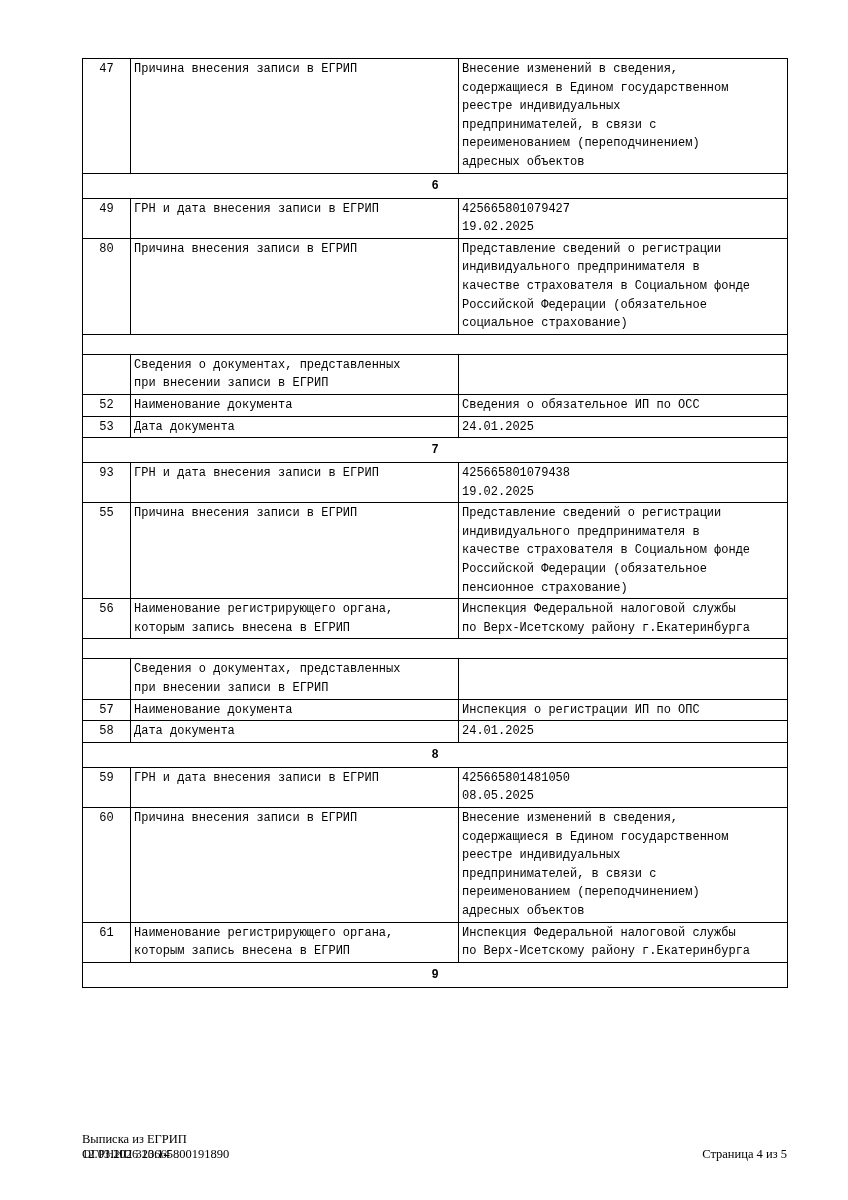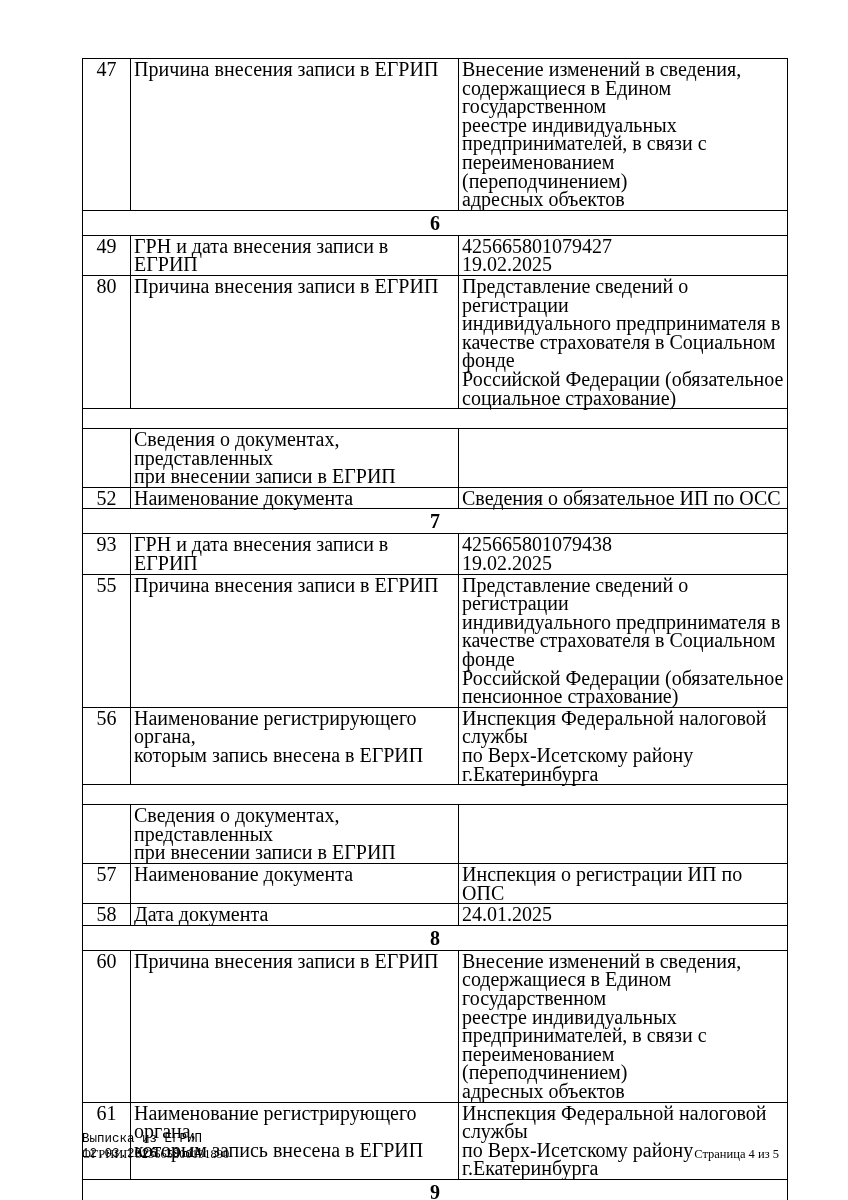--- a/index.html
+++ b/index.html
@@ -10,39 +10,40 @@
     position:relative; overflow:hidden;
   }
   table.records {
     position:absolute; left:82px; top:58px;
     width:705px; table-layout:fixed;
     border-collapse:collapse;
   }
   td {
     border:1px solid #000;
     vertical-align:top;
-    font-size:20px; line-height:18.6px;
+    font-size:12px; line-height:18.6px;
     padding:1px 3px;
     white-space:pre-line;
     word-wrap:break-word;
+    font-family:Liberation Mono, monospace;
   }
   td.num-cell { text-align:center; padding:1px 0; }
   td.section-cell {
     text-align:center; font-weight:bold;
     white-space:normal;
     height:24px; line-height:24px; padding:0;
   }
   td.spacer-cell { height:19px; padding:0; }
   .footer {
     position:absolute; left:82px; top:1132px; width:705px;
     font-size:12.5px; line-height:15px; color:#000;
   }
-  .footer-left  { position:absolute; left:0; top:0;font-family:Liberation Mono, monospace; }
+  .footer-left  { position:absolute; left:0; top:0; }
   .footer-center{ position:absolute; left:0; right:0; top:15px; }
-  .footer-right { position:absolute; right:8px; top:15px; text-align:left; }
+  .footer-right { position:absolute; right:0; top:15px; text-align:left; }
 </style>
 </head>
 <body>
 
 <table class="records">
   <colgroup>
     <col style="width:48px">
     <col style="width:328px">
     <col style="width:329px">
   </colgroup>
@@ -83,20 +84,25 @@
         <td>Сведения о документах, представленных
 при внесении записи в ЕГРИП</td>
         <td></td>
       </tr>
       <tr>
         <td class="num-cell">52</td>
         <td>Наименование документа</td>
         <td>Сведения о обязательное ИП по ОСС</td>
       </tr>
       <tr>
+        <td class="num-cell">53</td>
+        <td>Дата документа</td>
+        <td>24.01.2025</td>
+      </tr>
+      <tr>
         <td class="section-cell" colspan="3">7</td>
       </tr>
       <tr>
         <td class="num-cell">93</td>
         <td>ГРН и дата внесения записи в ЕГРИП</td>
         <td>425665801079438
 19.02.2025</td>
       </tr>
       <tr>
         <td class="num-cell">55</td>
@@ -130,20 +136,26 @@
       </tr>
       <tr>
         <td class="num-cell">58</td>
         <td>Дата документа</td>
         <td>24.01.2025</td>
       </tr>
       <tr>
         <td class="section-cell" colspan="3">8</td>
       </tr>
       <tr>
+        <td class="num-cell">59</td>
+        <td>ГРН и дата внесения записи в ЕГРИП</td>
+        <td>425665801481050
+08.05.2025</td>
+      </tr>
+      <tr>
         <td class="num-cell">60</td>
         <td>Причина внесения записи в ЕГРИП</td>
         <td>Внесение изменений в сведения,
 содержащиеся в Едином государственном
 реестре индивидуальных
 предпринимателей, в связи с
 переименованием (переподчинением)
 адресных объектов</td>
       </tr>
       <tr>

